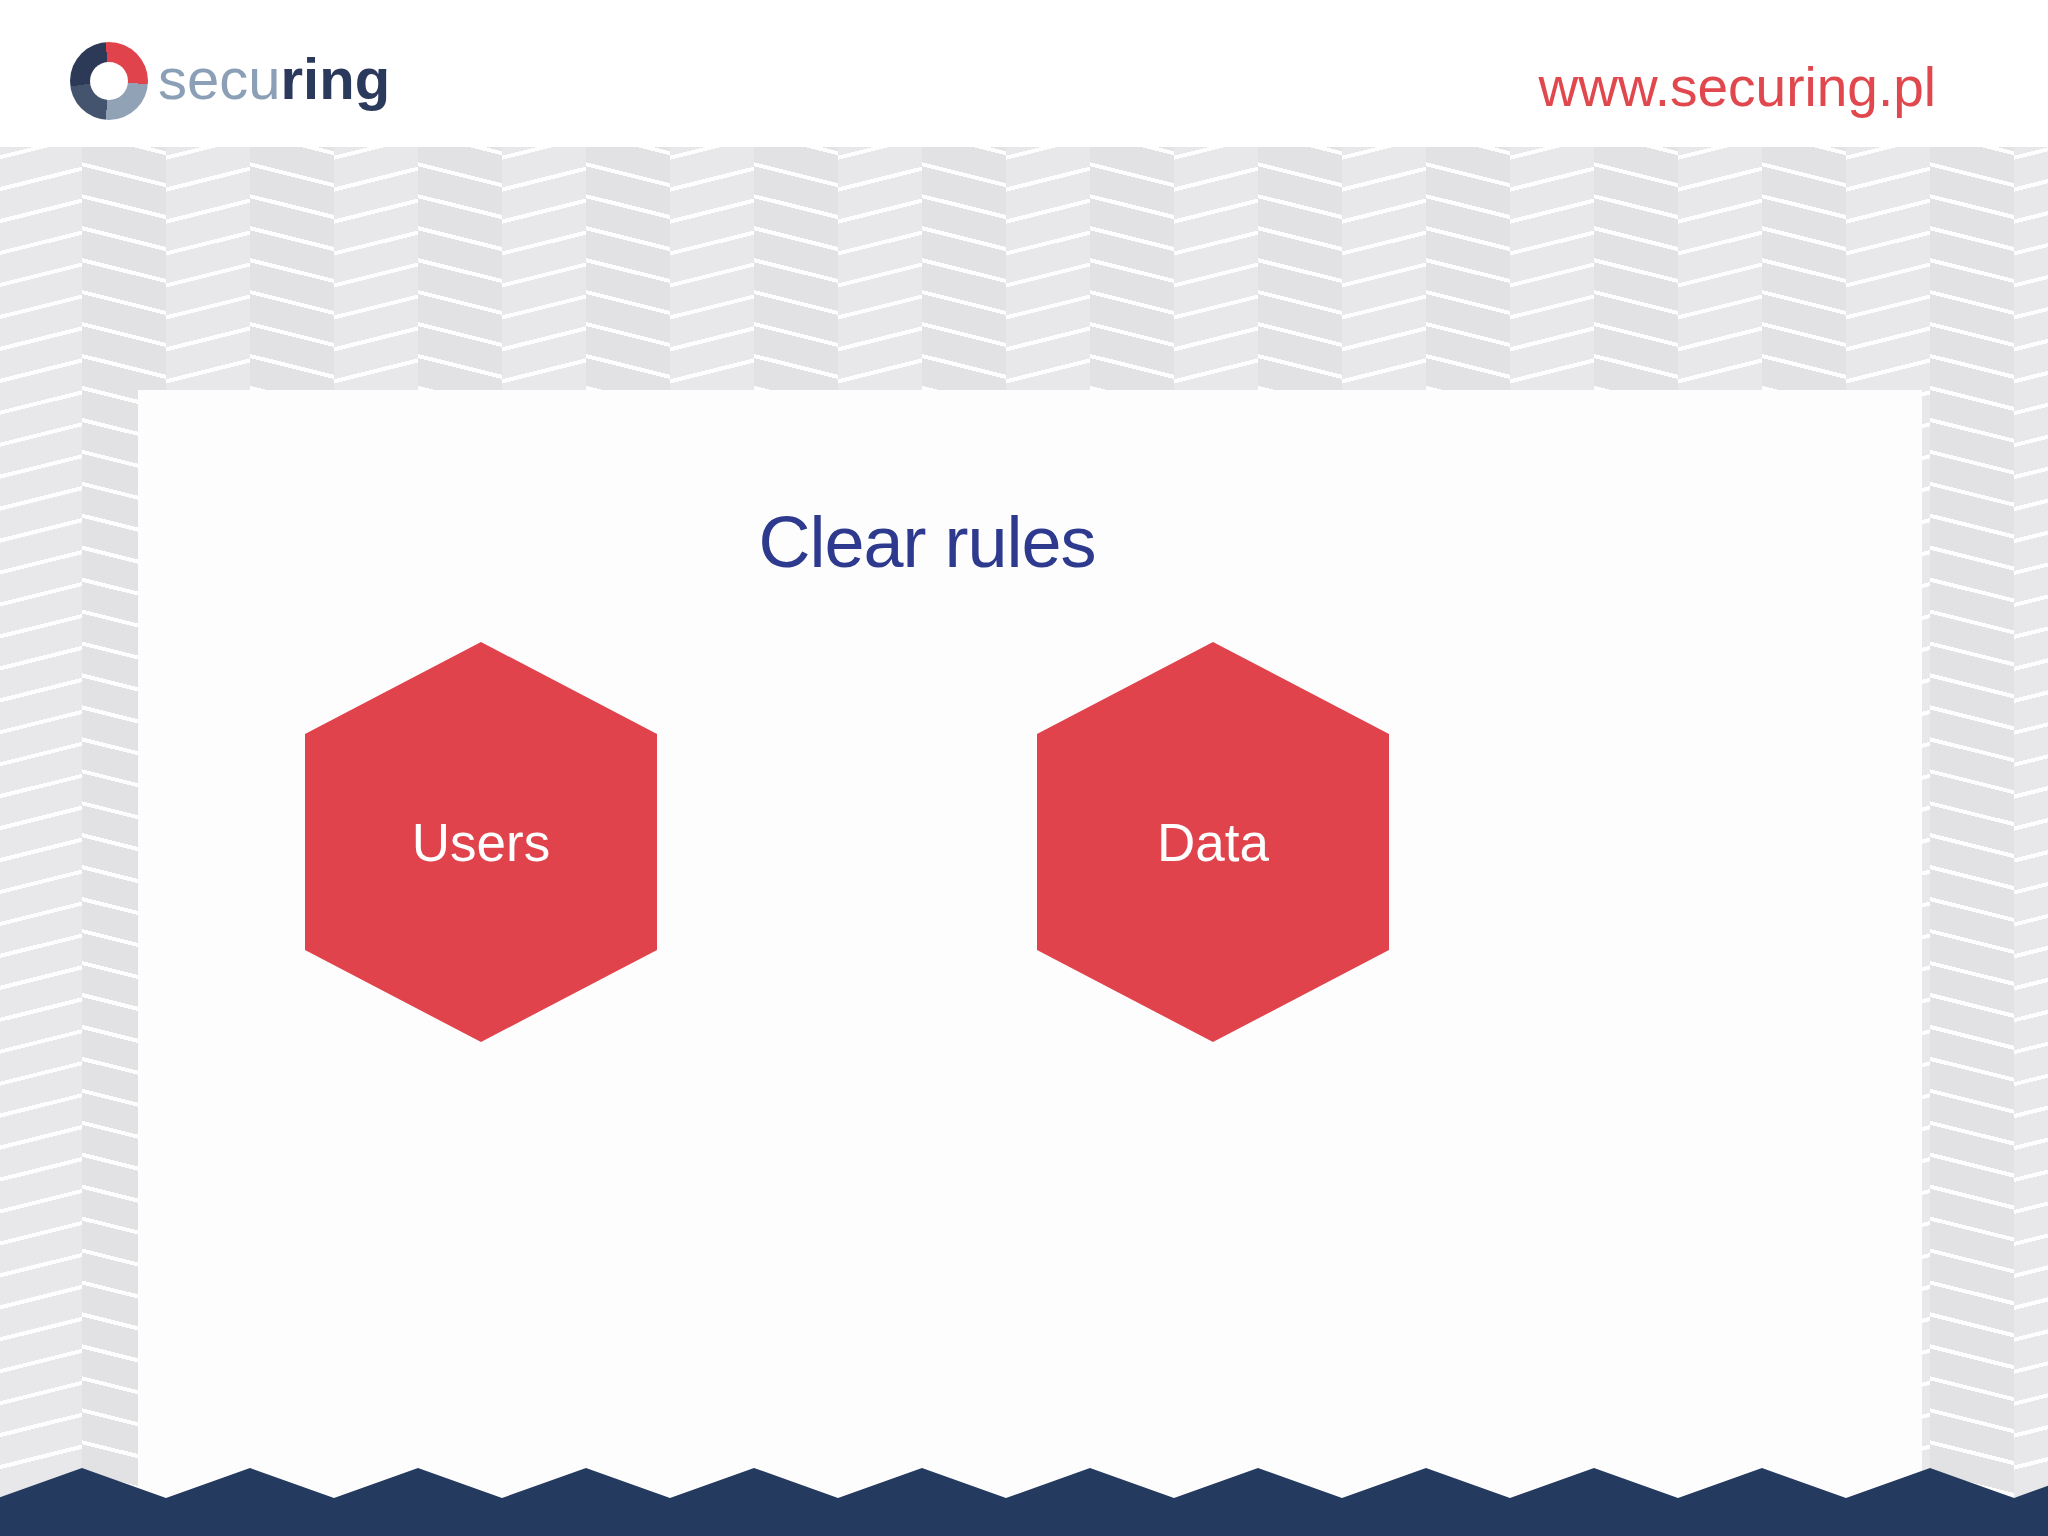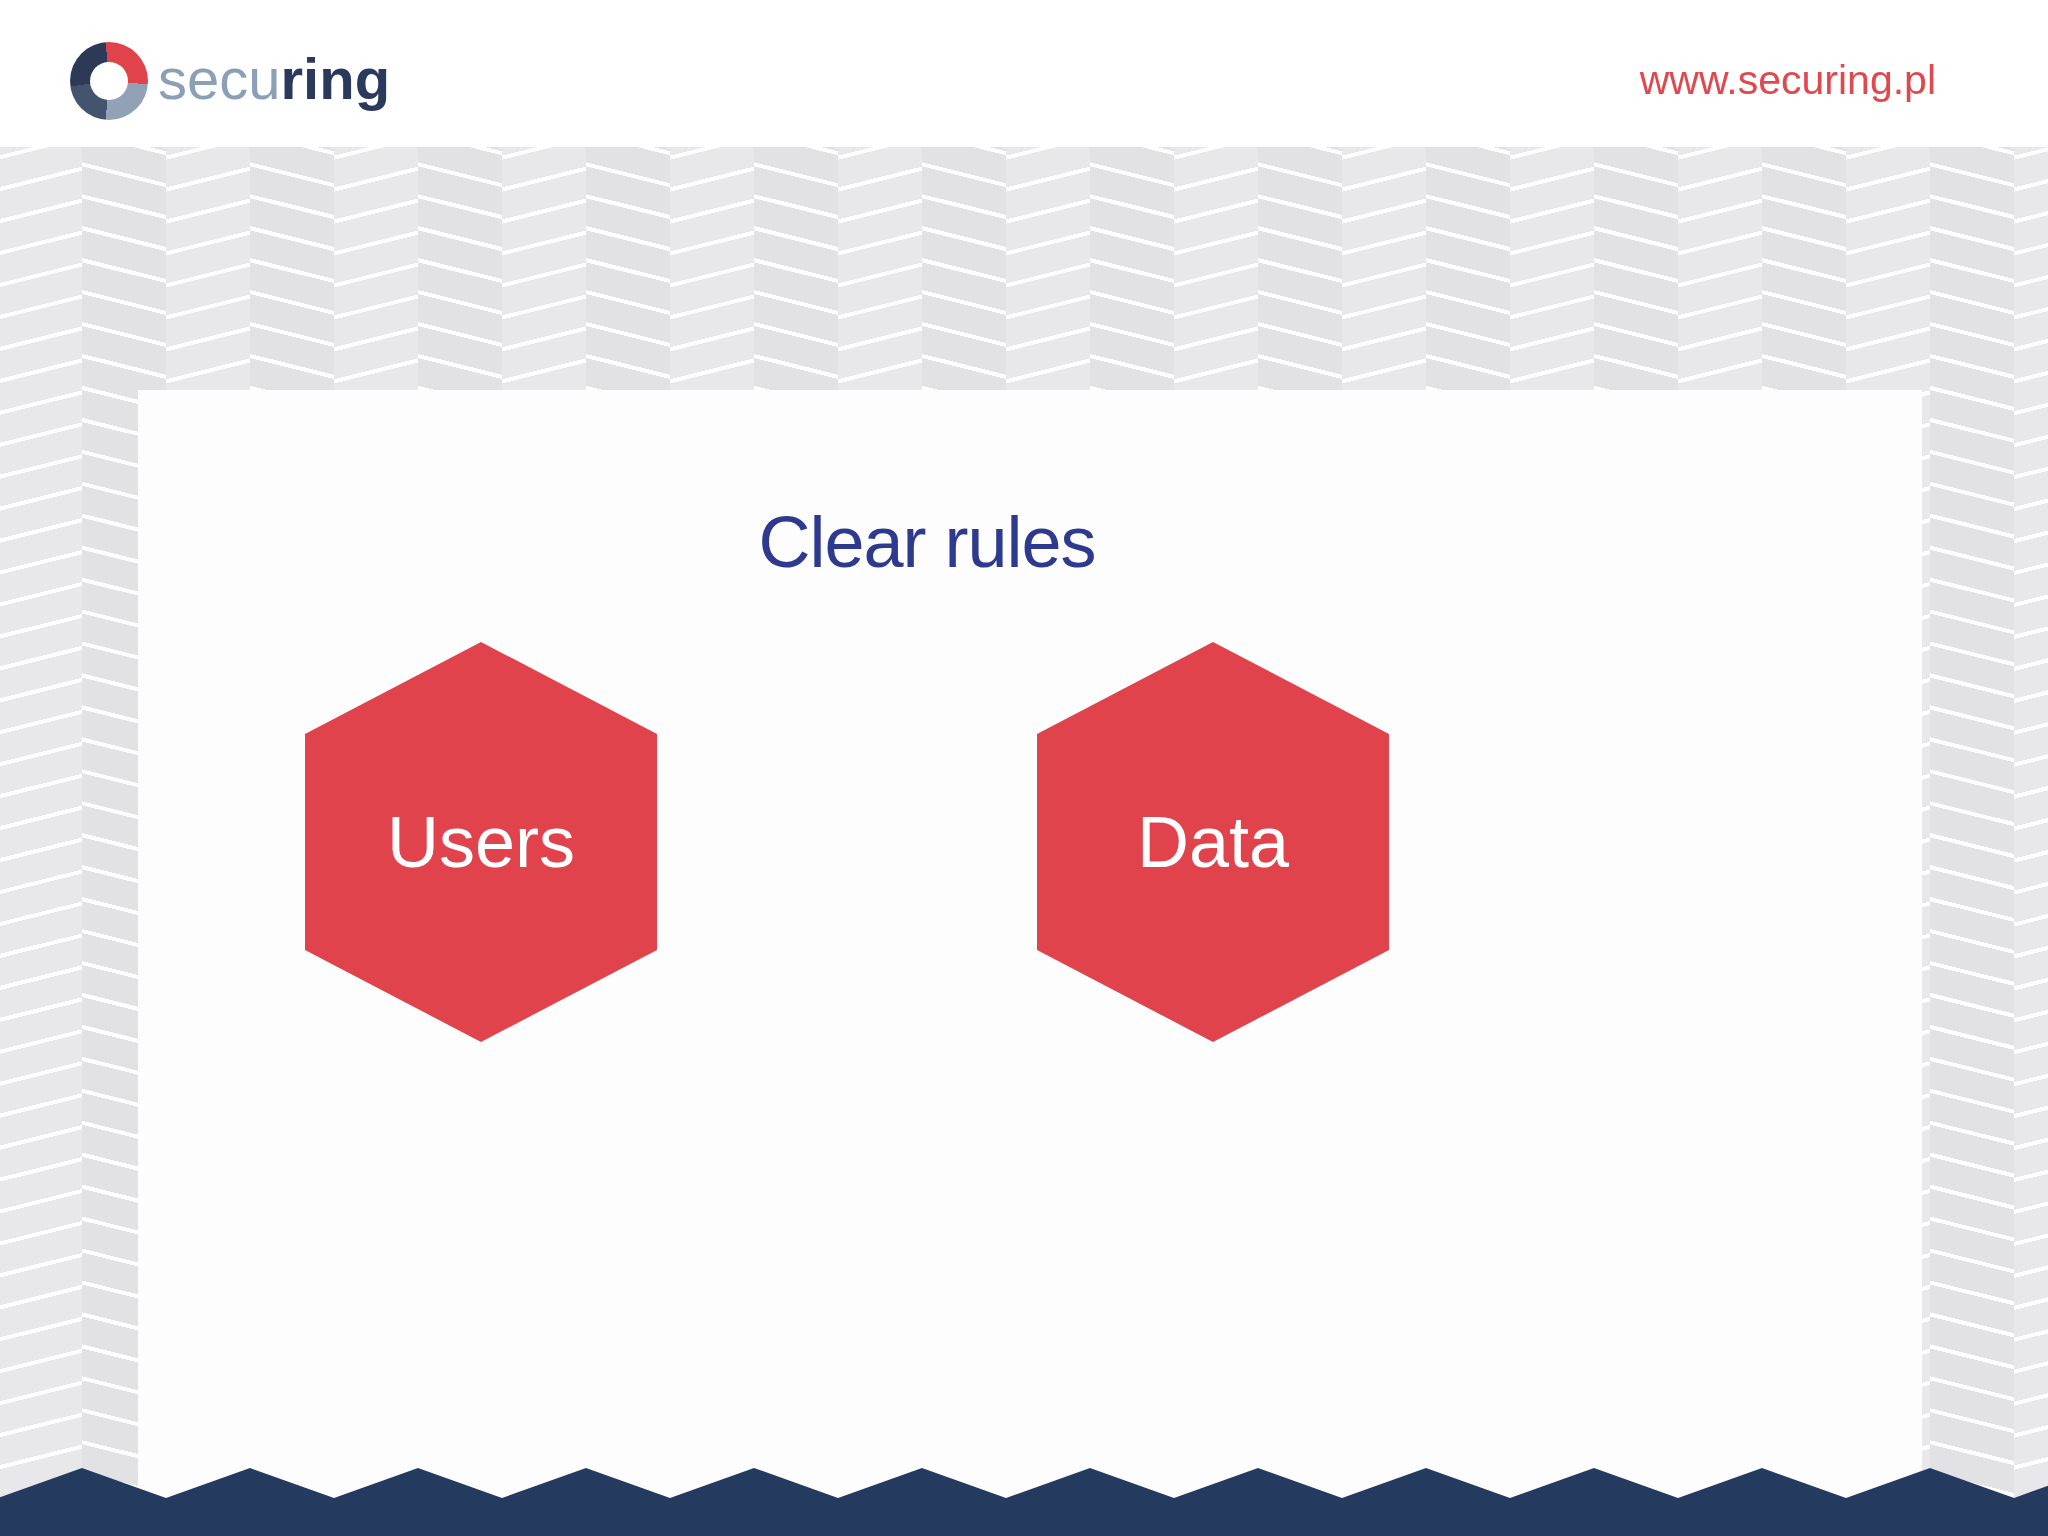--- a/index.html
+++ b/index.html
@@ -20,38 +20,38 @@
         background:conic-gradient(from 0deg,
           var(--hexagon-red) 0deg 95deg,
           #91a2b6 95deg 185deg,
           #45546e 185deg 262deg,
           #2c3a57 262deg 355deg,
           var(--hexagon-red) 355deg 360deg);}
   .logo-hole{position:absolute;left:20px;top:20px;width:38px;height:38px;border-radius:50%;background:#ffffff;}
   .brand{position:absolute;left:158px;top:50px;font-size:58px;line-height:1;letter-spacing:0px;}
   .brand .pre{color:var(--brand-prefix-color);}
   .brand .suf{color:var(--brand-suffix-color);font-weight:bold;}
-  .url{position:absolute;right:112px;top:60px;font-size:41px;line-height:1;color:var(--url-red);}
+  .url{position:absolute;right:112px;top:60px;font-size:55px;line-height:1;color:var(--url-red);}
 
   
   .card{position:absolute;left:138px;top:390px;width:1784px;height:1146px;background:#fdfdfe;}
 
   
   .title{position:absolute;left:108px;top:268px;font-size:100px;line-height:1.0;
          letter-spacing:-2px;color:var(--title-navy);white-space:nowrap;}
   .caption{position:absolute;width:800px;text-align:center;font-size:72px;line-height:1.05;
            letter-spacing:-1px;color:var(--caption-indigo);white-space:nowrap;}
   .caption.top{left:527px;top:505px;}
   .caption.bottom{left:528px;top:1138px;}
 
   
   .hex{position:absolute;top:642px;width:352px;height:400px;background:var(--hexagon-red);
        clip-path:polygon(50% 0%,100% 23%,100% 77%,50% 100%,0% 77%,0% 23%);
        display:flex;align-items:center;justify-content:center;}
-  .hex span{color:#ffffff;font-size:72px;letter-spacing:0px;}
+  .hex span{color:#ffffff;font-size:53px;letter-spacing:0px;}
   .hex1{left:305px;} .hex2{left:671px;} .hex3{left:1037px;} .hex4{left:1403px;}
 
   
   .footer-wave{position:absolute;left:0;top:1466px;width:2048px;height:70px;display:block;}
 </style>
 </head>
 <body>
 
 <div class="slide">
 

